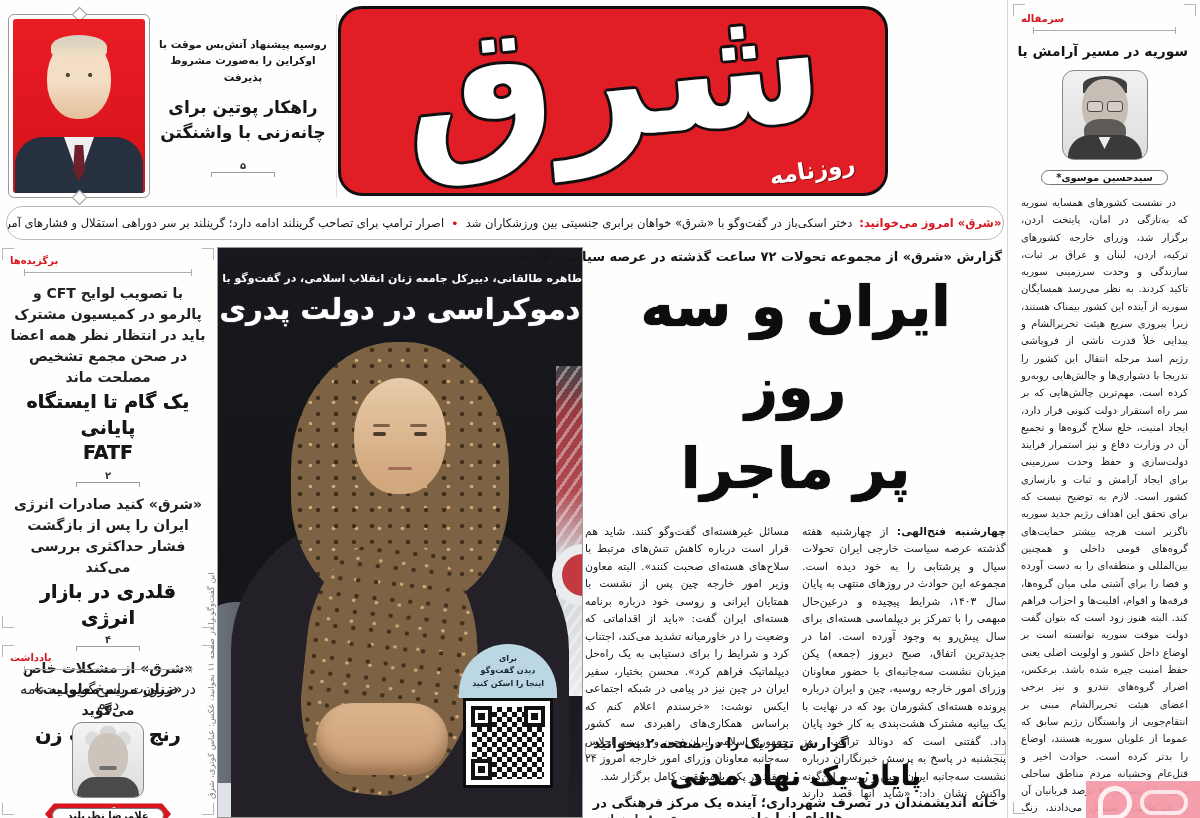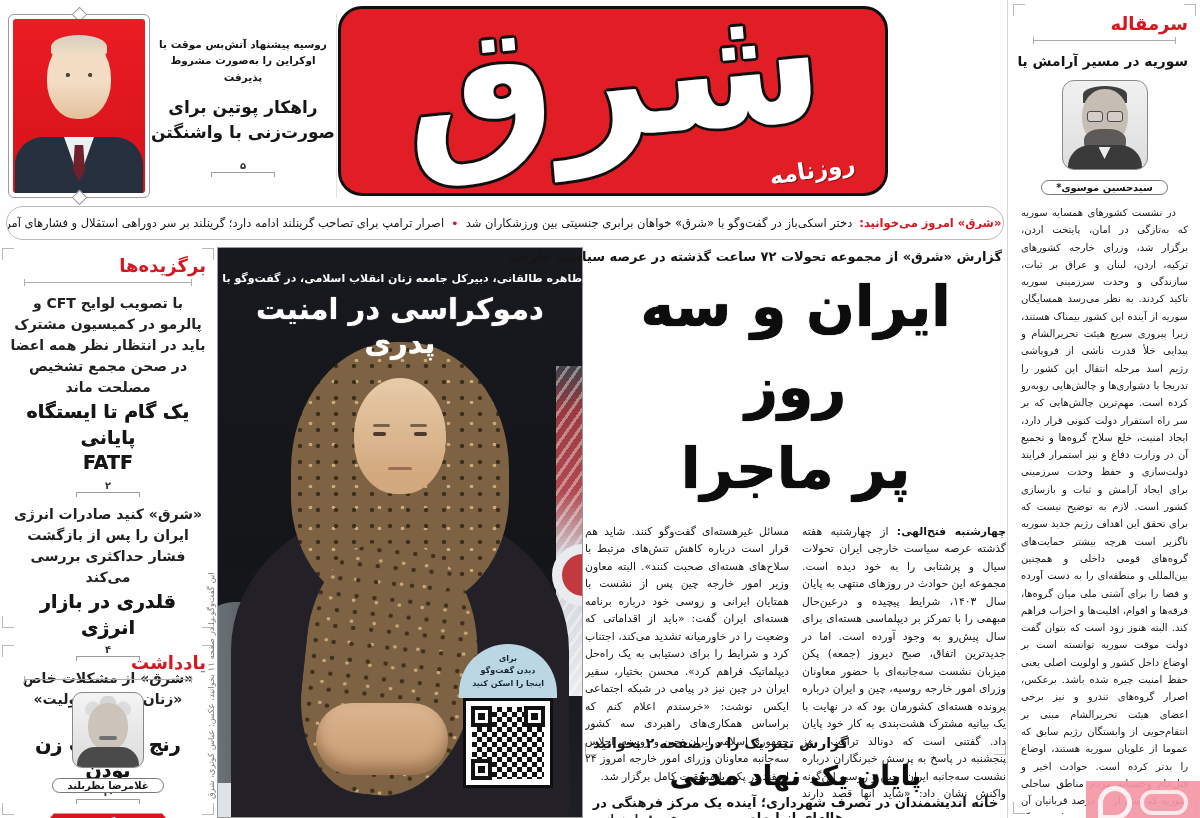--- a/index.html
+++ b/index.html
@@ -31,21 +31,21 @@
     background-size:12px 1px,1px 12px,12px 1px,1px 12px;
     background-position:0 100%,0 100%,100% 100%,100% 100%;
   }
   .hdr-line{width:86%;height:7px;margin:3px auto 2px;
     background-image:linear-gradient(#adadad,#adadad),linear-gradient(#adadad,#adadad),linear-gradient(#adadad,#adadad);
     background-size:100% 1px,1px 7px,1px 7px;background-position:50% 50%,0 50%,100% 50%;background-repeat:no-repeat;}
   .pgmark{width:64px;margin:4px auto 2px;text-align:center;font-size:10px;font-weight:bold;color:#333;}
   .pgmark::after{content:"";display:block;margin-top:1px;height:5px;
     background-image:linear-gradient(#9c9c9c,#9c9c9c),linear-gradient(#9c9c9c,#9c9c9c),linear-gradient(#9c9c9c,#9c9c9c);
     background-size:100% 1px,1px 5px,1px 5px;background-position:50% 0,0 0,100% 0;background-repeat:no-repeat;}
-  .sec-label{color:var(--red);font-weight:bold;font-size:18px;letter-spacing:1px;text-align:right;}
+  .sec-label{color:var(--red);font-weight:bold;font-size:10px;letter-spacing:1px;text-align:left;}
   .preline{white-space:pre-line;}
   .name-badge{display:inline-block;border:1px solid #777;border-radius:8px;padding:1px 14px;font-size:10px;font-weight:bold;background:#fff;}
 
   
   .putin-frame{position:absolute;left:8px;top:14px;width:142px;height:184px;border:1px solid #9a9a9a;border-radius:6px;padding:4px;background:#fff;}
   .putin-frame::before,.putin-frame::after{content:"";position:absolute;left:50%;margin-left:-5px;width:9px;height:9px;background:#fff;border:1px solid #9a9a9a;transform:rotate(45deg);}
   .putin-frame::before{top:-6px;} .putin-frame::after{bottom:-6px;}
   .p-photo{position:relative;width:100%;height:100%;background:linear-gradient(180deg,#ea1c24,#d5121a);border-radius:3px;overflow:hidden;}
   .p-head{position:absolute;top:18px;left:50%;width:64px;height:82px;margin-left:-32px;background:linear-gradient(180deg,#f3ddc4 55%,#e4c09c);border-radius:50% 50% 46% 46%;}
   .p-head::before{content:"";position:absolute;top:-2px;left:4px;right:4px;height:24px;background:linear-gradient(180deg,#d6cec0,#ecdcc2 75%,rgba(236,220,194,0));border-radius:50% 50% 30% 30%;}
@@ -169,21 +169,21 @@
     <div class="p-photo">
       <div class="p-head"></div>
       <div class="p-suit">
         <div class="p-shirt"></div>
         <div class="p-tie"></div>
       </div>
     </div>
   </div>
   <div class="putin-text">
     <div class="pt-kicker">روسیه پیشنهاد آتش‌بس موقت با اوکراین را به‌صورت مشروط پذیرفت</div>
-    <div class="pt-headline">راهکار پوتین برای صورت‌زنی با واشنگتن</div>
+    <div class="pt-headline">راهکار پوتین برای چانه‌زنی با واشنگتن</div>
     <div class="pgmark">۵</div>
   </div>
   <div class="vrule-putin"></div>
 
   <div class="masthead">
     <div class="logo">شرق</div>
     <div class="logo-sub">روزنامه</div>
   </div>
 
 
@@ -224,20 +224,21 @@
       <div class="negah-l1">مستند نصرت کریمی</div>
       <div class="negah-l2">روایتی مستقل از زیستن در غیاب صحنه</div>
       <div class="negah-l3">یادداشتی از مریم رحمانیان</div>
       <div class="pgmark">۱۲</div>
     </div>
   </div>
 
   <div class="boxB cornered">
     <div class="sec-label">یادداشت</div>
     <div class="hdr-line"></div>
+    <div class="yd-headline">در ضرورت پاسخ‌گویی به نامه دوم</div>
     <div class="yd-photo">
       <div class="yd-hair"></div>
       <div class="yd-head"></div>
       <div class="yd-suit"></div>
     </div>
     <span class="name-badge">غلامرضا نظربلند</span>
   </div>
 
   <div class="interview">
     <div class="iv-flag"></div>
@@ -249,21 +250,21 @@
     <div class="iv-scarf-front"></div>
     <div class="iv-face">
       <div class="iv-brow l"></div>
       <div class="iv-brow r"></div>
       <div class="iv-eye l"></div>
       <div class="iv-eye r"></div>
       <div class="iv-mouth"></div>
     </div>
     <div class="iv-hands"></div>
     <div class="iv-kicker">طاهره طالقانی، دبیرکل جامعه زنان انقلاب اسلامی، در گفت‌وگو با «شرق»:</div>
-    <div class="iv-headline">دموکراسی در امنیت پدری</div>
+    <div class="iv-headline">دموکراسی در دولت پدری</div>
     <div class="qr-wrap">
       <div class="qr-arch preline">برای
 دیدن گفت‌وگو
 اینجا را اسکن کنید</div>
       <div class="qr">
         <div class="qr-pat"></div>
         <div class="fp tl"></div>
         <div class="fp tr"></div>
         <div class="fp bl"></div>
       </div>

